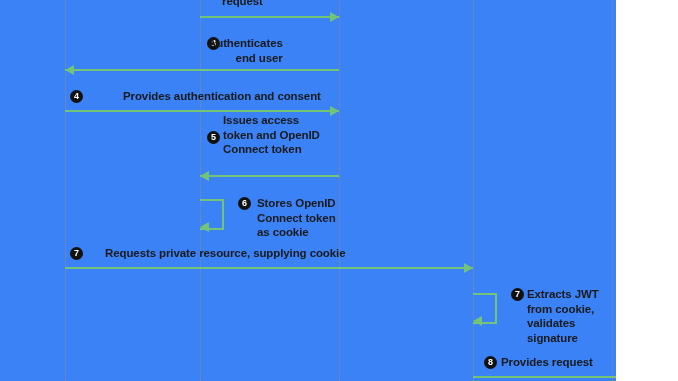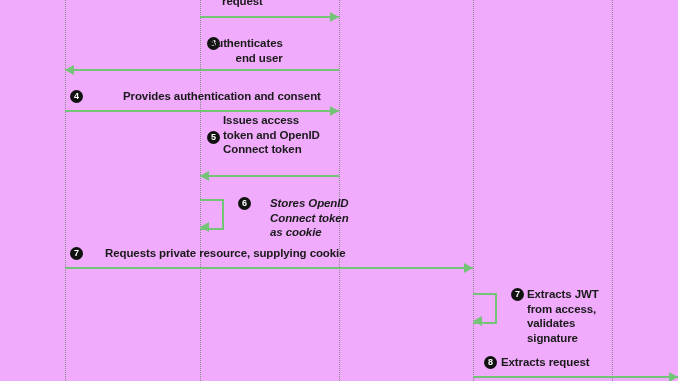--- a/index.html
+++ b/index.html
@@ -2,23 +2,23 @@
 <html><head>
 <meta charset="utf-8">
 <style>
   html, body {
     margin: 0;
     padding: 0;
     background: #ffffff;
   }
   #canvas {
     position: relative;
-    width: 678px;
+    width: 616px;
     height: 381px;
-    background: #f0abfc;
+    background: #3b82f6;
     overflow: hidden;
     font-family: "Liberation Sans", sans-serif;
     -webkit-font-smoothing: antialiased;
   }
 
   
   .lifeline {
     position: absolute;
     top: 0;
     width: 0;
@@ -108,32 +108,32 @@
       <div class="label" style="left: 87px; top: 89px; color: rgb(26, 26, 26); padding-left: 36px;">Provides authentication and consent</div>
       <div class="msg" style="left: 200px; top: 175px; width: 139px; border-top-color: rgb(116, 196, 119);"></div>
       <div class="head left" style="top: 171px; left: 200px; border-right-color: rgb(116, 196, 119);"></div>
       <div class="badge" style="left: 207px; top: 131px; background: rgb(17, 17, 17);">5</div>
       <div class="label" style="left: 223px; top: 113px; color: rgb(26, 26, 26);">Issues access
 token and OpenID
 Connect token</div>
       <div class="selfloop" style="left: 200px; top: 199px; width: 22px; height: 27px; border-color: rgb(116, 196, 119) rgb(116, 196, 119) rgb(116, 196, 119) transparent;"></div>
       <div class="head left" style="left: 200px; top: 222px; border-right-color: rgb(116, 196, 119);"></div>
       <div class="badge" style="left: 238px; top: 197px; background: rgb(17, 17, 17);">6</div>
-      <div class="label" style="left: 270px; top: 196px; color: rgb(26, 26, 26); font-style: italic;">Stores OpenID
+      <div class="label" style="left: 257px; top: 196px; color: rgb(26, 26, 26);">Stores OpenID
 Connect token
 as cookie</div>
       <div class="msg" style="left: 65px; top: 267px; width: 408px; border-top-color: rgb(116, 196, 119);"></div>
       <div class="head right" style="top: 263px; left: 464px; border-left-color: rgb(116, 196, 119);"></div>
       <div class="badge" style="left: 70px; top: 247px; background: rgb(17, 17, 17);">7</div>
       <div class="label" style="left: 105px; top: 246px; color: rgb(26, 26, 26);">Requests private resource, supplying cookie</div>
       <div class="selfloop" style="left: 473px; top: 293px; width: 22px; height: 27px; border-color: rgb(116, 196, 119) rgb(116, 196, 119) rgb(116, 196, 119) transparent;"></div>
       <div class="head left" style="left: 473px; top: 316px; border-right-color: rgb(116, 196, 119);"></div>
       <div class="badge" style="left: 511px; top: 288px; background: rgb(17, 17, 17);">7</div>
       <div class="label" style="left: 527px; top: 287px; color: rgb(26, 26, 26);">Extracts JWT
-from access,
+from cookie,
 validates
 signature</div>
       <div class="msg" style="left: 473px; top: 376px; width: 205px; border-top-color: rgb(116, 196, 119);"></div>
       <div class="head right" style="top: 372px; left: 669px; border-left-color: rgb(116, 196, 119);"></div>
       <div class="badge" style="left: 484px; top: 356px; background: rgb(17, 17, 17);">8</div>
-      <div class="label" style="left: 501px; top: 355px; color: rgb(26, 26, 26);">Extracts request</div>
+      <div class="label" style="left: 501px; top: 355px; color: rgb(26, 26, 26);">Provides request</div>
     </div>
 </div>
 
 </body></html>

